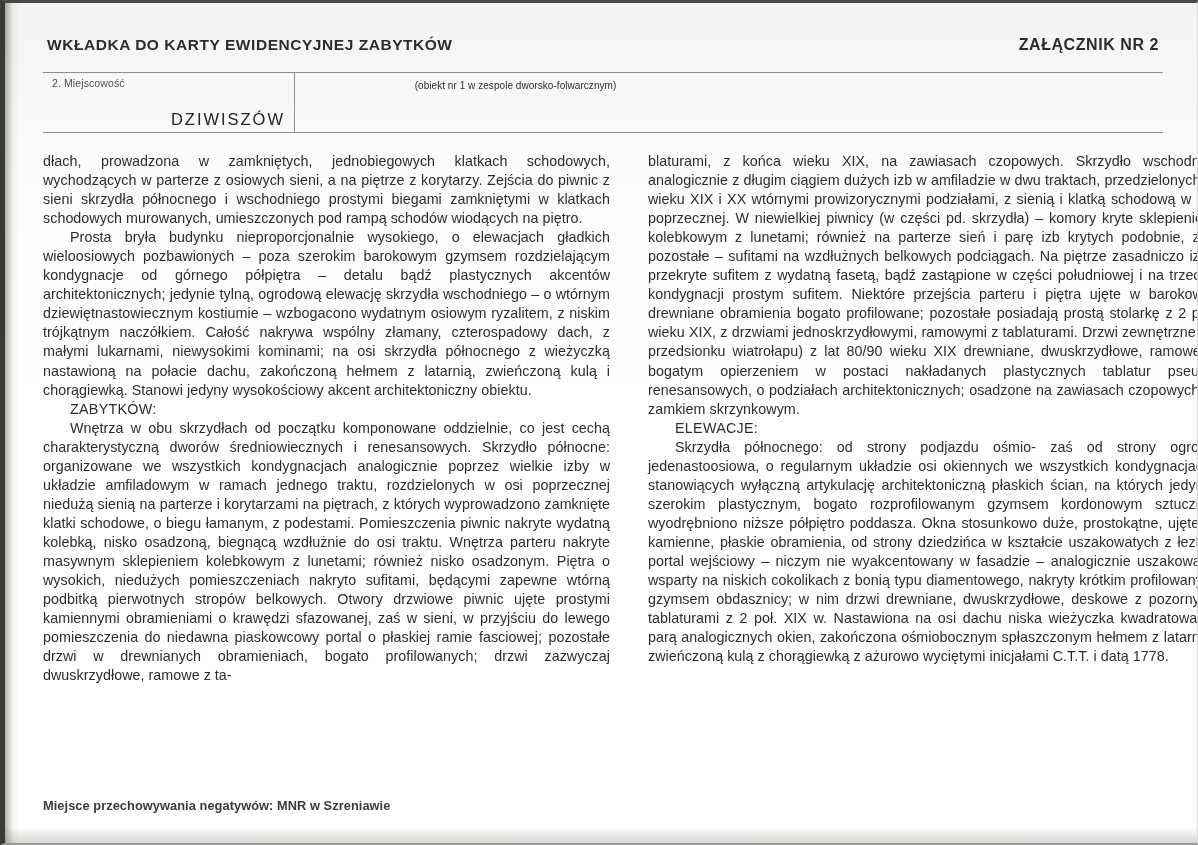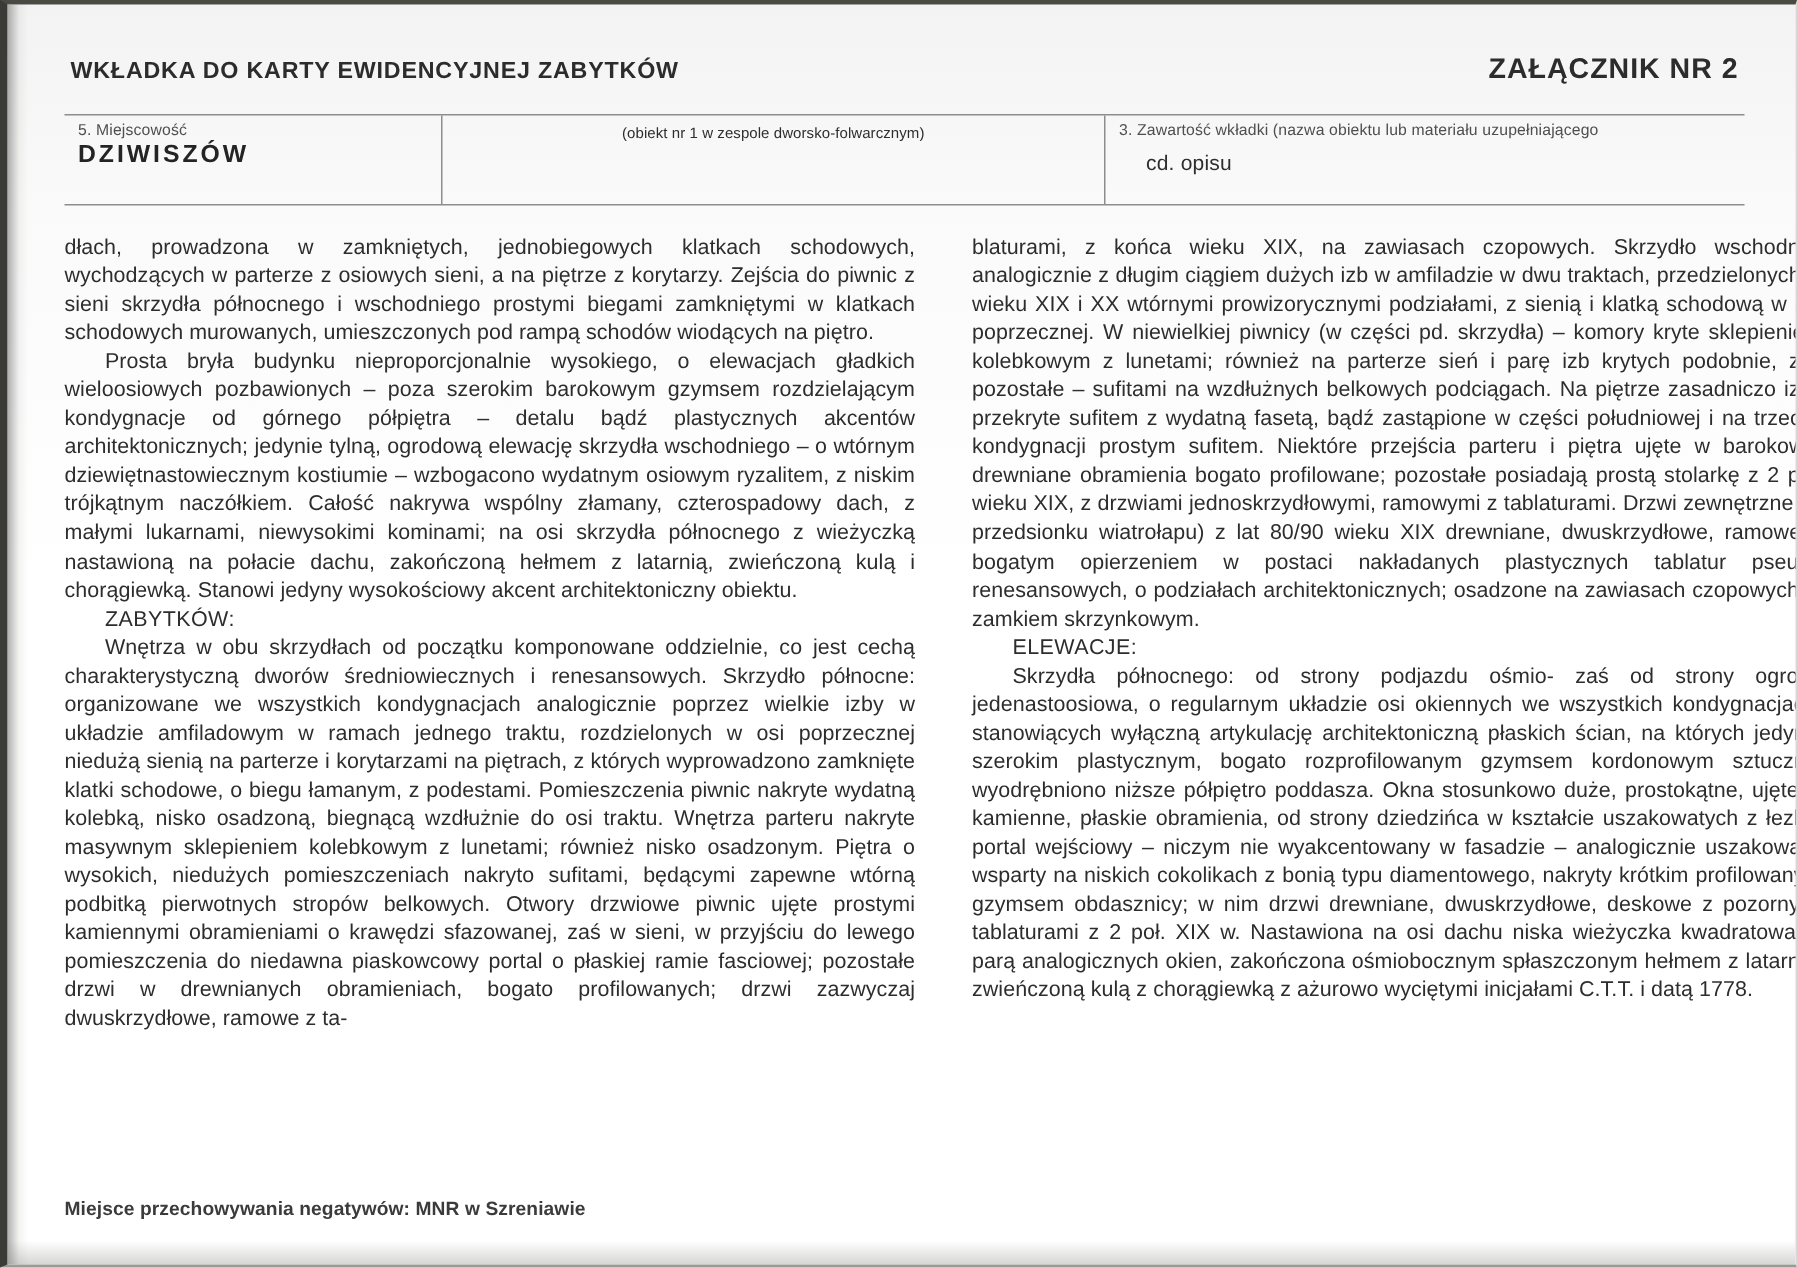--- a/index.html
+++ b/index.html
@@ -61,21 +61,21 @@
     gap: 44px;
   }
   .doc-header-title {
     font-size: 15.5px;
     font-weight: bold;
     letter-spacing: 0.035em;
     color: #2c2c2c;
     white-space: nowrap;
   }
   .doc-header-annex {
-    font-size: 19px;
+    font-size: 16px;
     font-weight: bold;
     letter-spacing: 0.035em;
     color: #2c2c2c;
     white-space: nowrap;
   }
 
   
   .id-table {
     margin-top: 18px;
     display: flex;
@@ -94,26 +94,26 @@
   .id-cell-3 { flex: 1 1 auto; }
 
   .id-label {
     font-size: 10.5px;
     color: #4f4f4f;
     letter-spacing: 0.01em;
     line-height: 1.1;
     white-space: nowrap;
   }
   .id-value-center {
-    text-align: left;
+    text-align: right;
     font-size: 16.5px;
-    font-weight: bold;
+    font-weight: normal;
     letter-spacing: 0.12em;
     color: #242424;
-    margin-top: 0;
+    margin-top: 20px;
   }
   .id-value-sub {
     text-align: center;
     font-size: 10px;
     color: #2e2e2e;
     margin-top: 2px;
     letter-spacing: 0.005em;
   }
   .id-value-left {
     font-size: 14px;
@@ -172,32 +172,28 @@
   <div class="sheet">
 
     <div class="doc-header">
       <div class="doc-header-title">WKŁADKA DO KARTY EWIDENCYJNEJ ZABYTKÓW</div>
       <div class="doc-header-annex">ZAŁĄCZNIK NR 2</div>
     </div>
 
     <div class="id-table">
 
       <div class="id-cell id-cell-1">
-        <div class="id-label">5. Miejscowość</div>
+        <div class="id-label">2. Miejscowość</div>
         <div class="id-value-center">DZIWISZÓW</div>
       </div>
 
       <div class="id-cell id-cell-2">
         <div class="id-value-sub">(obiekt nr 1 w zespole dworsko-folwarcznym)</div>
       </div>
 
-      <div class="id-cell id-cell-3">
-        <div class="id-label">3. Zawartość wkładki (nazwa obiektu lub materiału uzupełniającego</div>
-        <div class="id-value-left">cd. opisu</div>
-      </div>
 
     </div>
 
     <div class="body-columns">
 
       <div class="col">
         <p>dłach, prowadzona w zamkniętych, jednobiegowych klatkach schodowych, wychodzących w parterze z osiowych sieni, a na piętrze z korytarzy. Zejścia do piwnic z sieni skrzydła północnego i wschodniego prostymi biegami zamkniętymi w klatkach schodowych murowanych, umieszczonych pod rampą schodów wiodących na piętro.</p>
         <p class="indent">Prosta bryła budynku nieproporcjonalnie wysokiego, o elewacjach gładkich wieloosiowych pozbawionych – poza szerokim barokowym gzymsem rozdzielającym kondygnacje od górnego półpiętra – detalu bądź plastycznych akcentów architektonicznych; jedynie tylną, ogrodową elewację skrzydła wschodniego – o wtórnym dziewiętnastowiecznym kostiumie – wzbogacono wydatnym osiowym ryzalitem, z niskim trójkątnym naczółkiem. Całość nakrywa wspólny złamany, czterospadowy dach, z małymi lukarnami, niewysokimi kominami; na osi skrzydła północnego z wieżyczką nastawioną na połacie dachu, zakończoną hełmem z latarnią, zwieńczoną kulą i chorągiewką. Stanowi jedyny wysokościowy akcent architektoniczny obiektu.</p>
         <p class="section-head">ZABYTKÓW:</p>
         <p class="indent">Wnętrza w obu skrzydłach od początku komponowane oddzielnie, co jest cechą charakterystyczną dworów średniowiecznych i renesansowych. Skrzydło północne: organizowane we wszystkich kondygnacjach analogicznie poprzez wielkie izby w układzie amfiladowym w ramach jednego traktu, rozdzielonych w osi poprzecznej niedużą sienią na parterze i korytarzami na piętrach, z których wyprowadzono zamknięte klatki schodowe, o biegu łamanym, z podestami. Pomieszczenia piwnic nakryte wydatną kolebką, nisko osadzoną, biegnącą wzdłużnie do osi traktu. Wnętrza parteru nakryte masywnym sklepieniem kolebkowym z lunetami; również nisko osadzonym. Piętra o wysokich, niedużych pomieszczeniach nakryto sufitami, będącymi zapewne wtórną podbitką pierwotnych stropów belkowych. Otwory drzwiowe piwnic ujęte prostymi kamiennymi obramieniami o krawędzi sfazowanej, zaś w sieni, w przyjściu do lewego pomieszczenia do niedawna piaskowcowy portal o płaskiej ramie fasciowej; pozostałe drzwi w drewnianych obramieniach, bogato profilowanych; drzwi zazwyczaj dwuskrzydłowe, ramowe z ta-</p>

